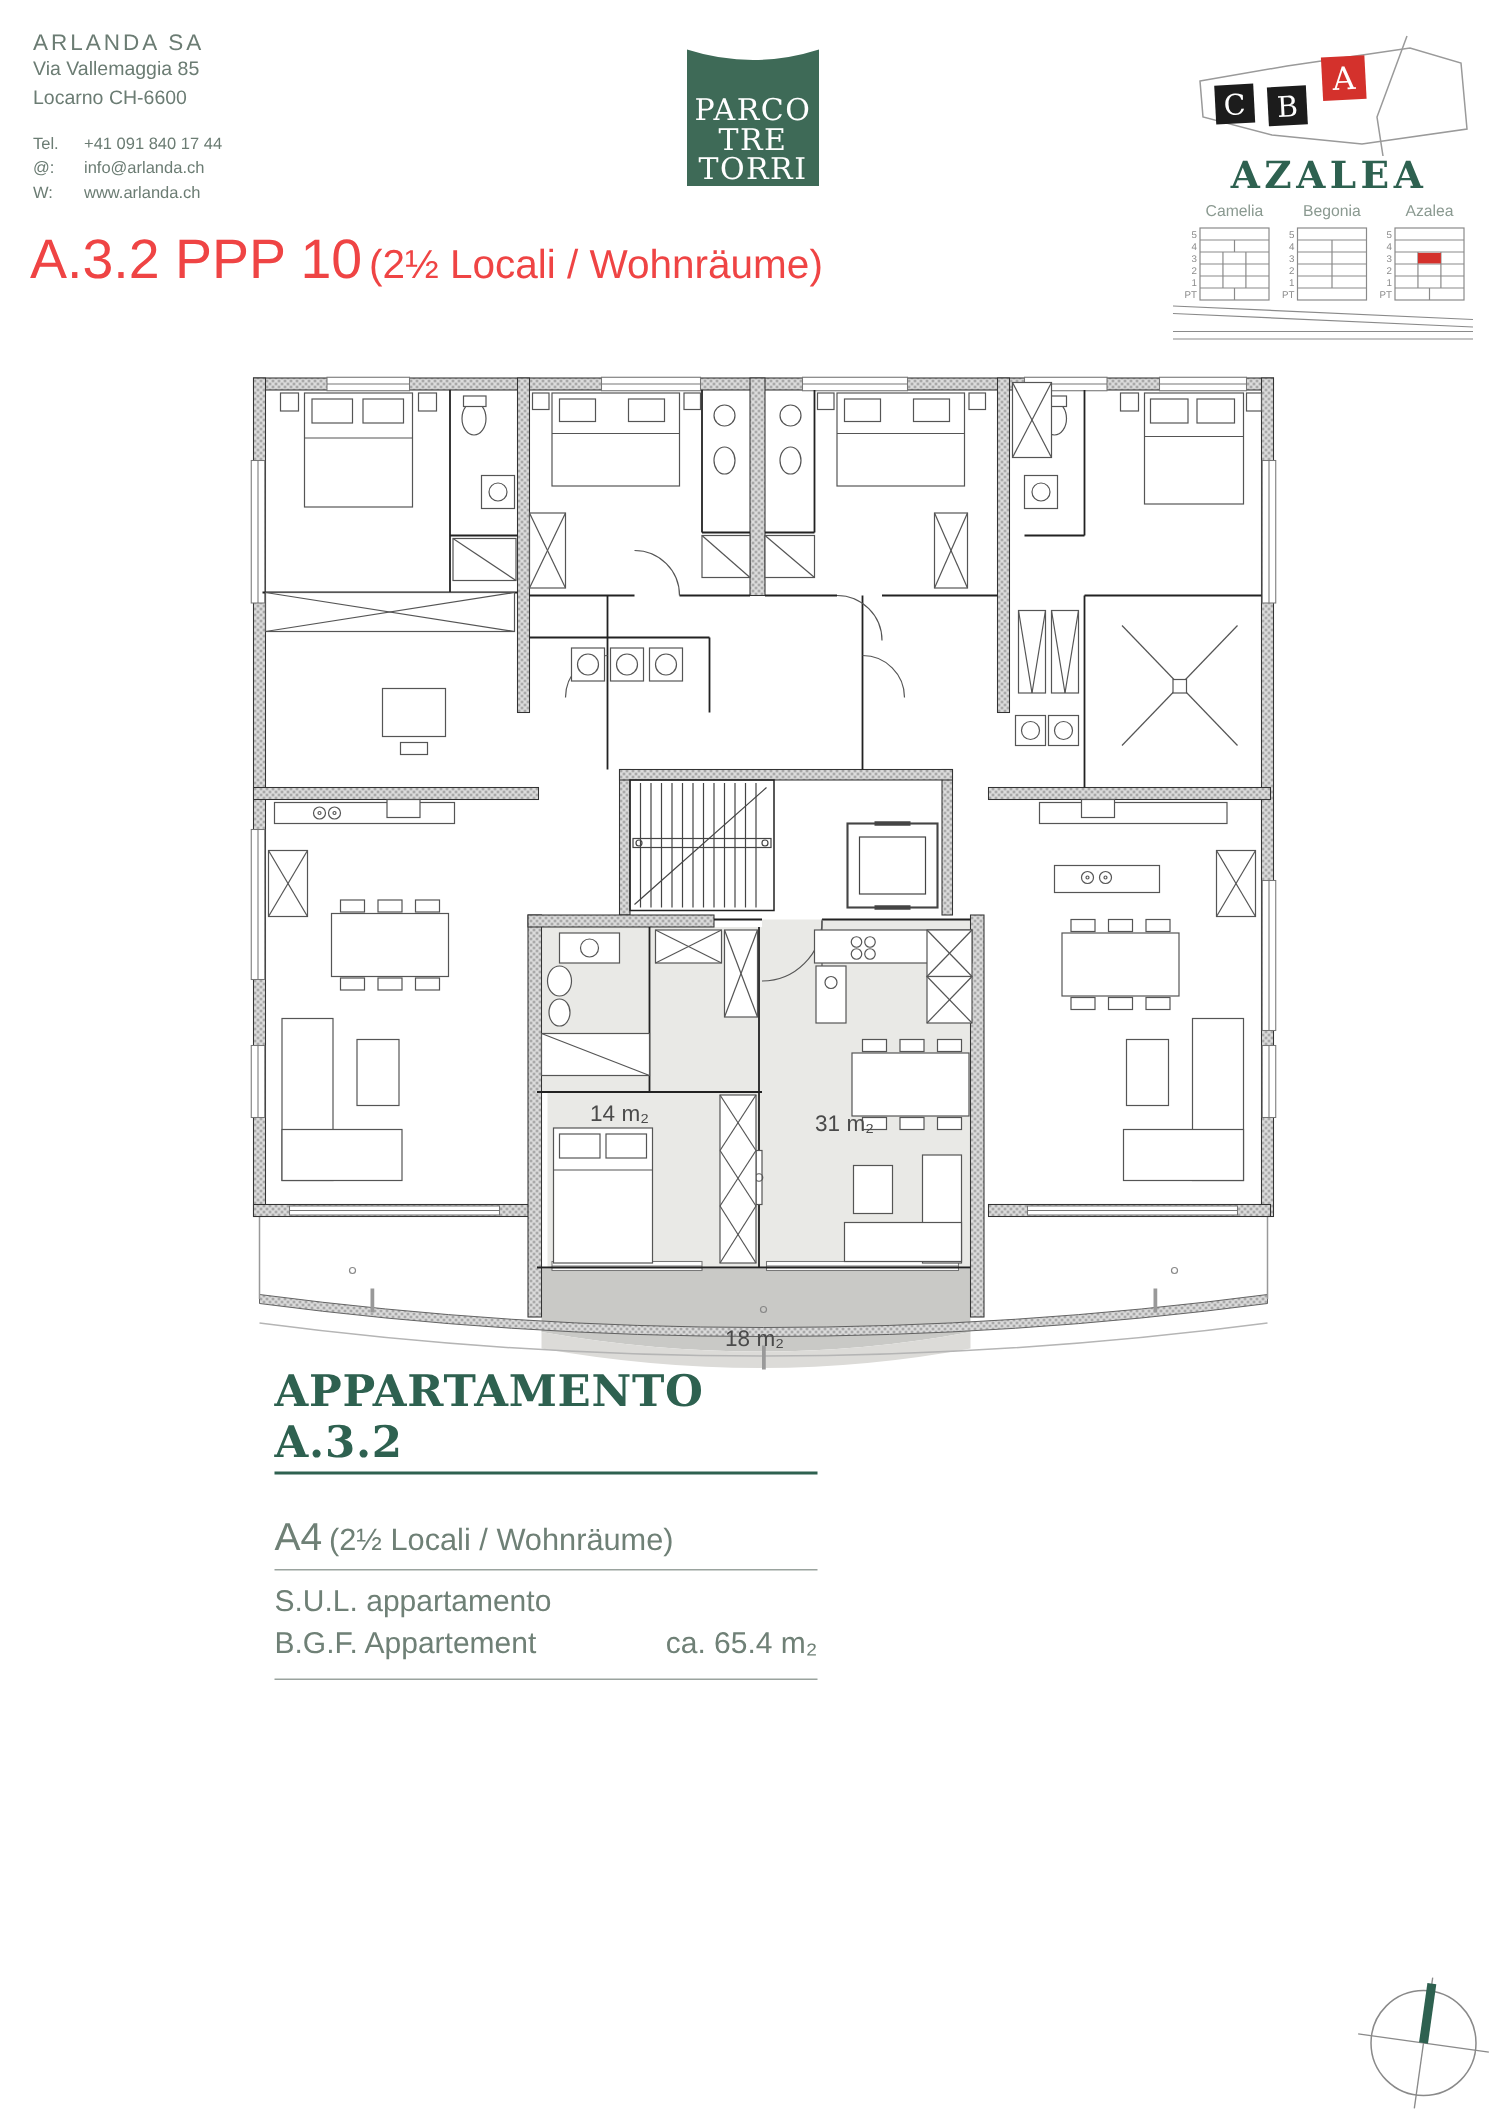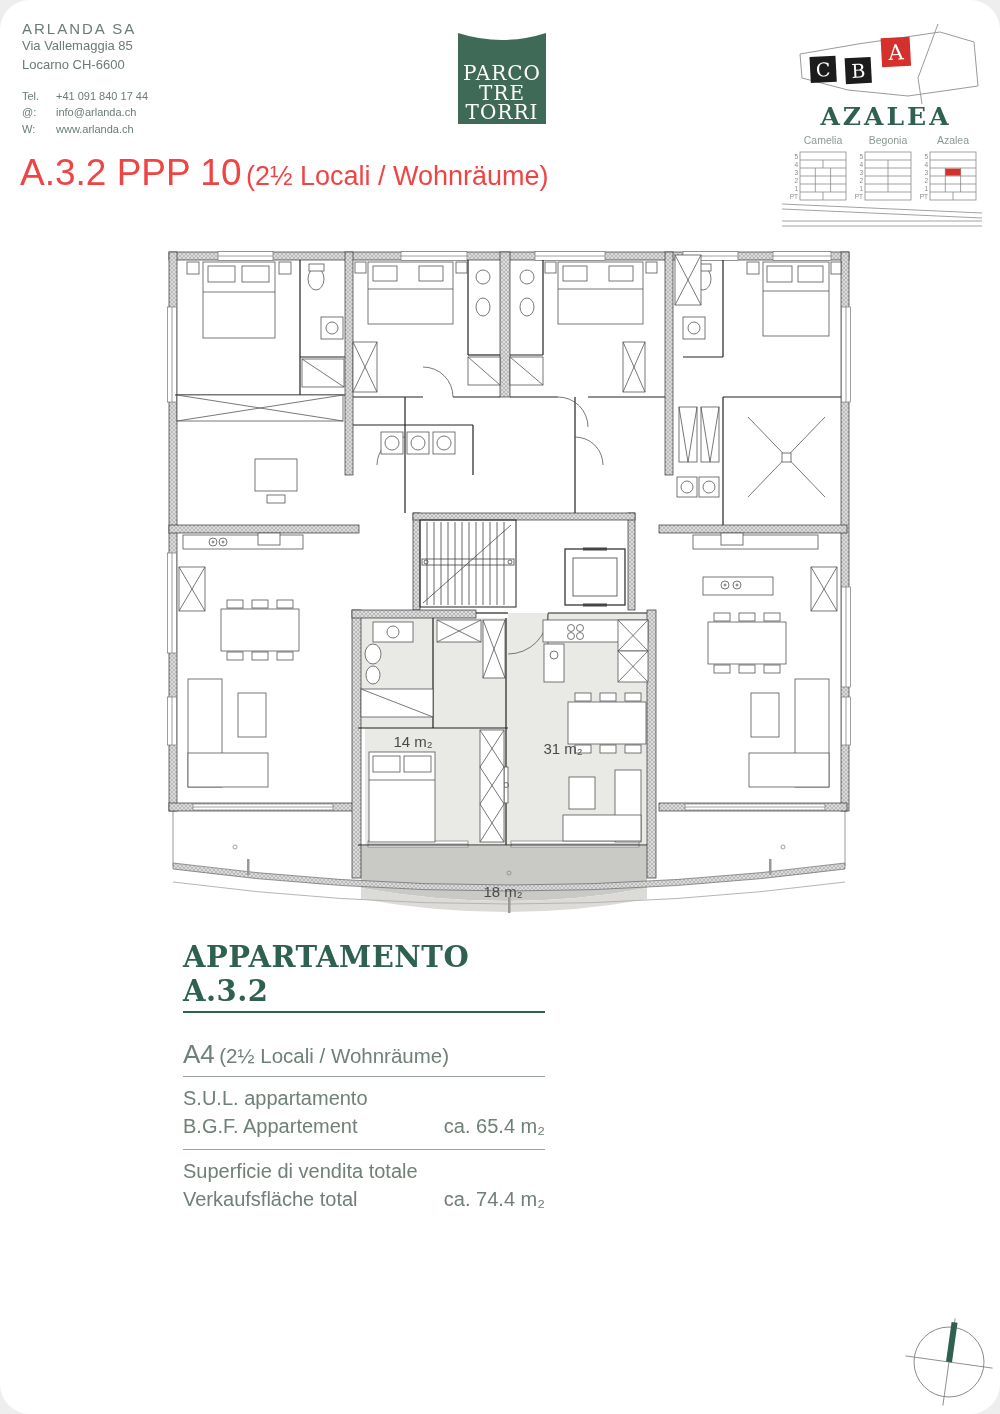--- a/index.html
+++ b/index.html
@@ -1,34 +1,34 @@
 <!DOCTYPE html>
 <html><head>
 <meta charset="utf-8">
 <style>
   html,body{margin:0;padding:0;background:#eee;}
   .page{position:relative;width:1000px;height:1414px;background:#fff;margin:0 auto;
-        font-family:"Liberation Sans",sans-serif;overflow:hidden;border-radius:30px;}
+        font-family:"Liberation Sans",sans-serif;overflow:hidden;}
   .abs{position:absolute;}
   
   .co{left:22px;top:20px;color:#6b7c73;}
   .co .nm{font-size:15px;letter-spacing:2px;}
   .co .ad{font-size:13px;font-weight:normal;line-height:1.45;}
   .co .ct{margin-top:13px;font-size:11px;line-height:1.5;}
   .co .ct .row{display:flex;}
   .co .ct .lb{width:34px;}
   
   .title{left:20px;top:152px;color:#ef4444;white-space:nowrap;}
   .title .t1{font-size:37px;}
   .title .t2{font-size:27px;}
   
   .azalea{left:788px;top:102px;width:196px;text-align:center;color:#2e6150;
           font-family:"DejaVu Serif",serif;font-weight:bold;font-size:25px;letter-spacing:3px;}
   
-  .details{left:183px;top:940px;width:362px;color:#6f8076;}
+  .details{left:183px;top:910px;width:362px;color:#6f8076;}
   .details h1{margin:0;display:inline-block;font-family:"DejaVu Serif",serif;font-weight:bold;
               font-size:29px;color:#2e6150;border-bottom:2px solid #2e6150;padding-bottom:3px;letter-spacing:.5px;}
   .typeline{margin-top:26px;border-bottom:1px solid #9aa39e;padding-bottom:6px;}
   .typeline .code{font-size:26px;}
   .typeline .desc{font-size:20.5px;}
   .drow{display:flex;justify-content:space-between;align-items:flex-end;
         padding:8px 0 9px 0;font-size:20px;line-height:1.38;}
   .drow.sep{border-bottom:1px solid #9aa39e;}
   .drow .val{white-space:nowrap;}
   svg text{font-family:"Liberation Sans",sans-serif;}
@@ -507,27 +507,20 @@
       <span class="code">A4</span>
       <span class="desc">(2½ Locali / Wohnräume)</span>
     </div>
     <div class="drow sep">
       <div>
         <div>S.U.L.  appartamento</div>
         <div>B.G.F.  Appartement</div>
       </div>
       <div class="val">ca. 65.4 m₂</div>
     </div>
-    <div class="drow">
-      <div>
-        <div>Superficie di vendita totale</div>
-        <div>Verkaufsfläche total</div>
-      </div>
-      <div class="val">ca. 74.4 m₂</div>
-    </div>
   </div>
 
   <svg class="abs" style="left:903px;top:1316px;" width="92" height="92" viewBox="0 0 92 92">
     <circle cx="46" cy="46" r="35" fill="none" stroke="#8a8a8a" stroke-width="1"></circle>
     <g transform="rotate(8 46 46)">
       <line x1="46" y1="2" x2="46" y2="90" stroke="#8a8a8a" stroke-width="0.9"></line>
       <line x1="2" y1="46" x2="90" y2="46" stroke="#8a8a8a" stroke-width="0.9"></line>
       <line x1="46" y1="46" x2="46" y2="6" stroke="#2e6150" stroke-width="6"></line>
     </g>
   </svg>

